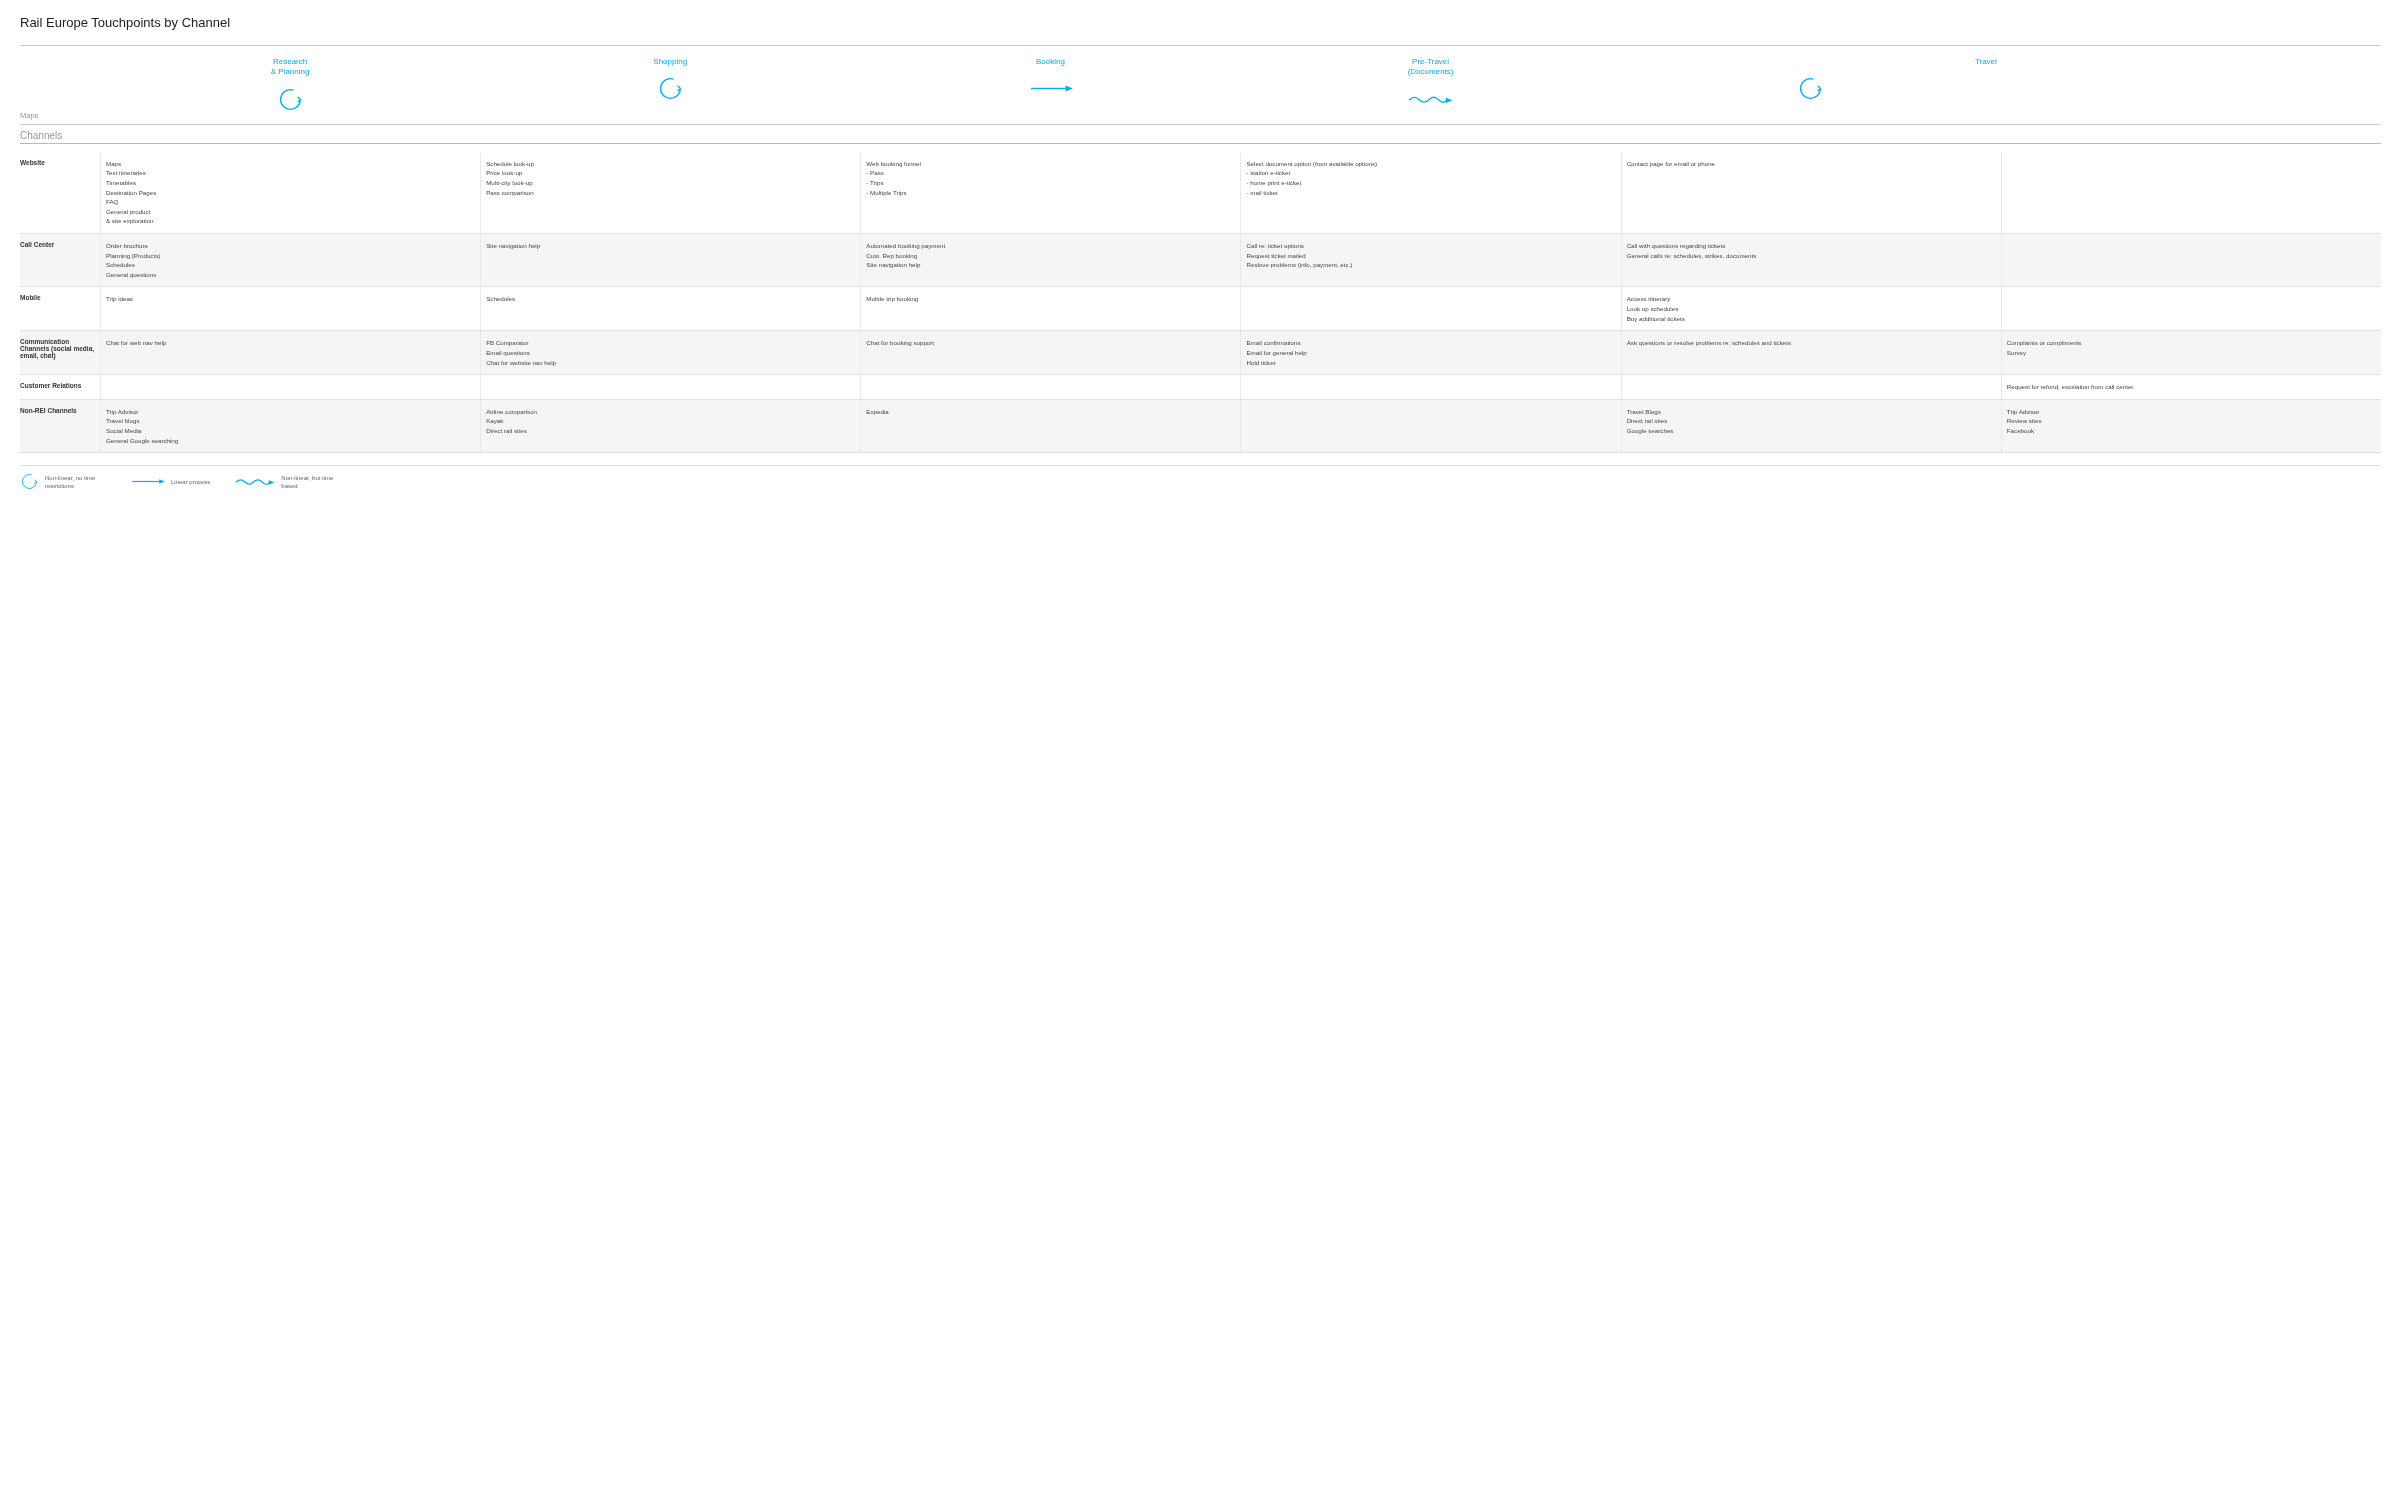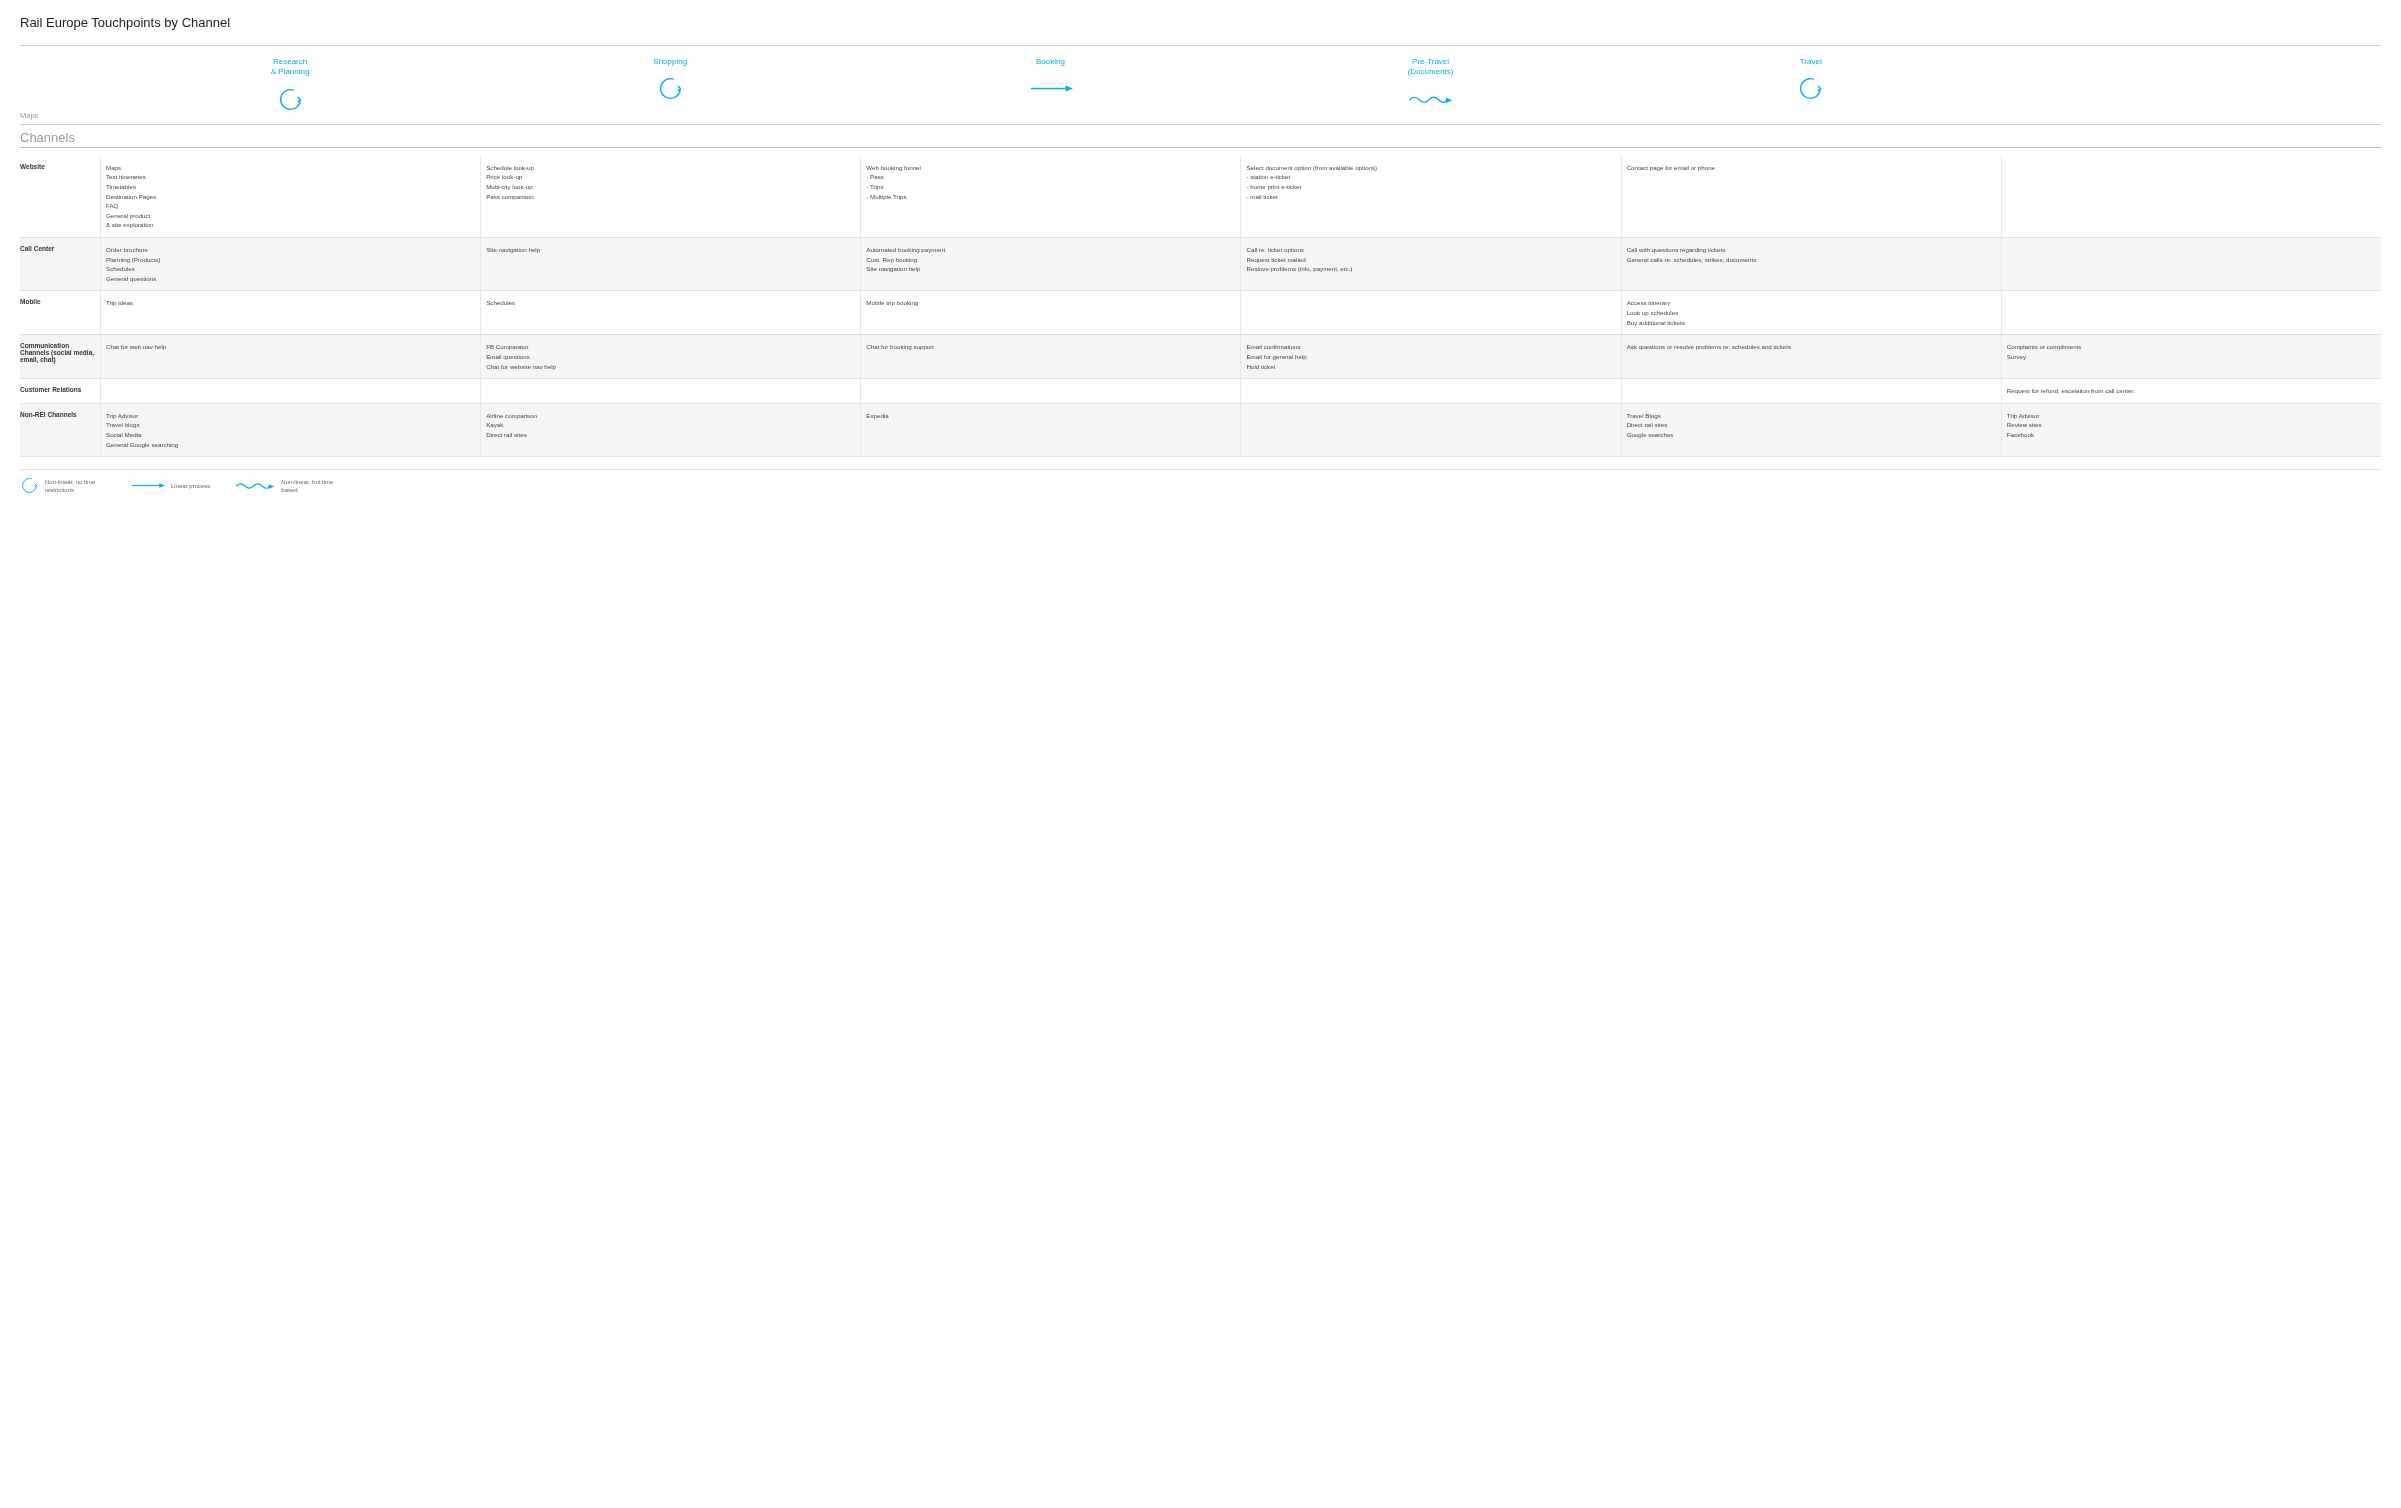--- a/index.html
+++ b/index.html
@@ -42,21 +42,21 @@
       line-height: 1.3;
     }
     .icon-area {
       display: flex;
       justify-content: center;
       align-items: center;
       height: 35px;
       margin: 4px 0;
     }
     .channels-label {
-      font-size: 13px;
+      font-size: 10px;
       color: #999;
       margin: 2px 0 8px 0;
       grid-column: 1 / 2;
       padding-left: 0;
     }
     .table-area {
       display: grid;
       grid-template-columns: 80px repeat(6, 1fr);
       border-top: 0.5px solid #ccc;
     }
@@ -160,21 +160,21 @@
       <div class="stage-name" style="white-space: pre-line;">Pre-Travel
 (Documents)</div>
       <div class="icon-area">
         <svg class="wave-arrow" viewBox="0 0 140 40" fill="none" xmlns="http://www.w3.org/2000/svg">
       <path d="M5,20 Q20,5 35,20 Q50,35 65,20 Q80,5 95,20 Q110,35 120,22" stroke="#00aeef" stroke-width="4" fill="none" stroke-linecap="round"></path>
       <polygon points="118,14 138,22 118,30" fill="#00aeef"></polygon>
     </svg>
       </div>
     </div>
     <div class="stage-cell">
-      <div class="stage-name" style="white-space: pre-line;">Travel</div>
+      <div class="stage-name" style="white-space: pre-line; text-align: right;">Travel</div>
       <div class="icon-area">
         <svg class="circle-arrow" viewBox="0 0 60 60" fill="none" xmlns="http://www.w3.org/2000/svg">
       <circle cx="30" cy="30" r="22" stroke="#00aeef" stroke-width="3" fill="none" stroke-dasharray="110 30"></circle>
       <path d="M52 30 L47 25 M52 30 L47 35" stroke="#00aeef" stroke-width="3" stroke-linecap="round"></path>
     </svg>
       </div>
     </div>
   </div>
 
 <div class="table-area">

